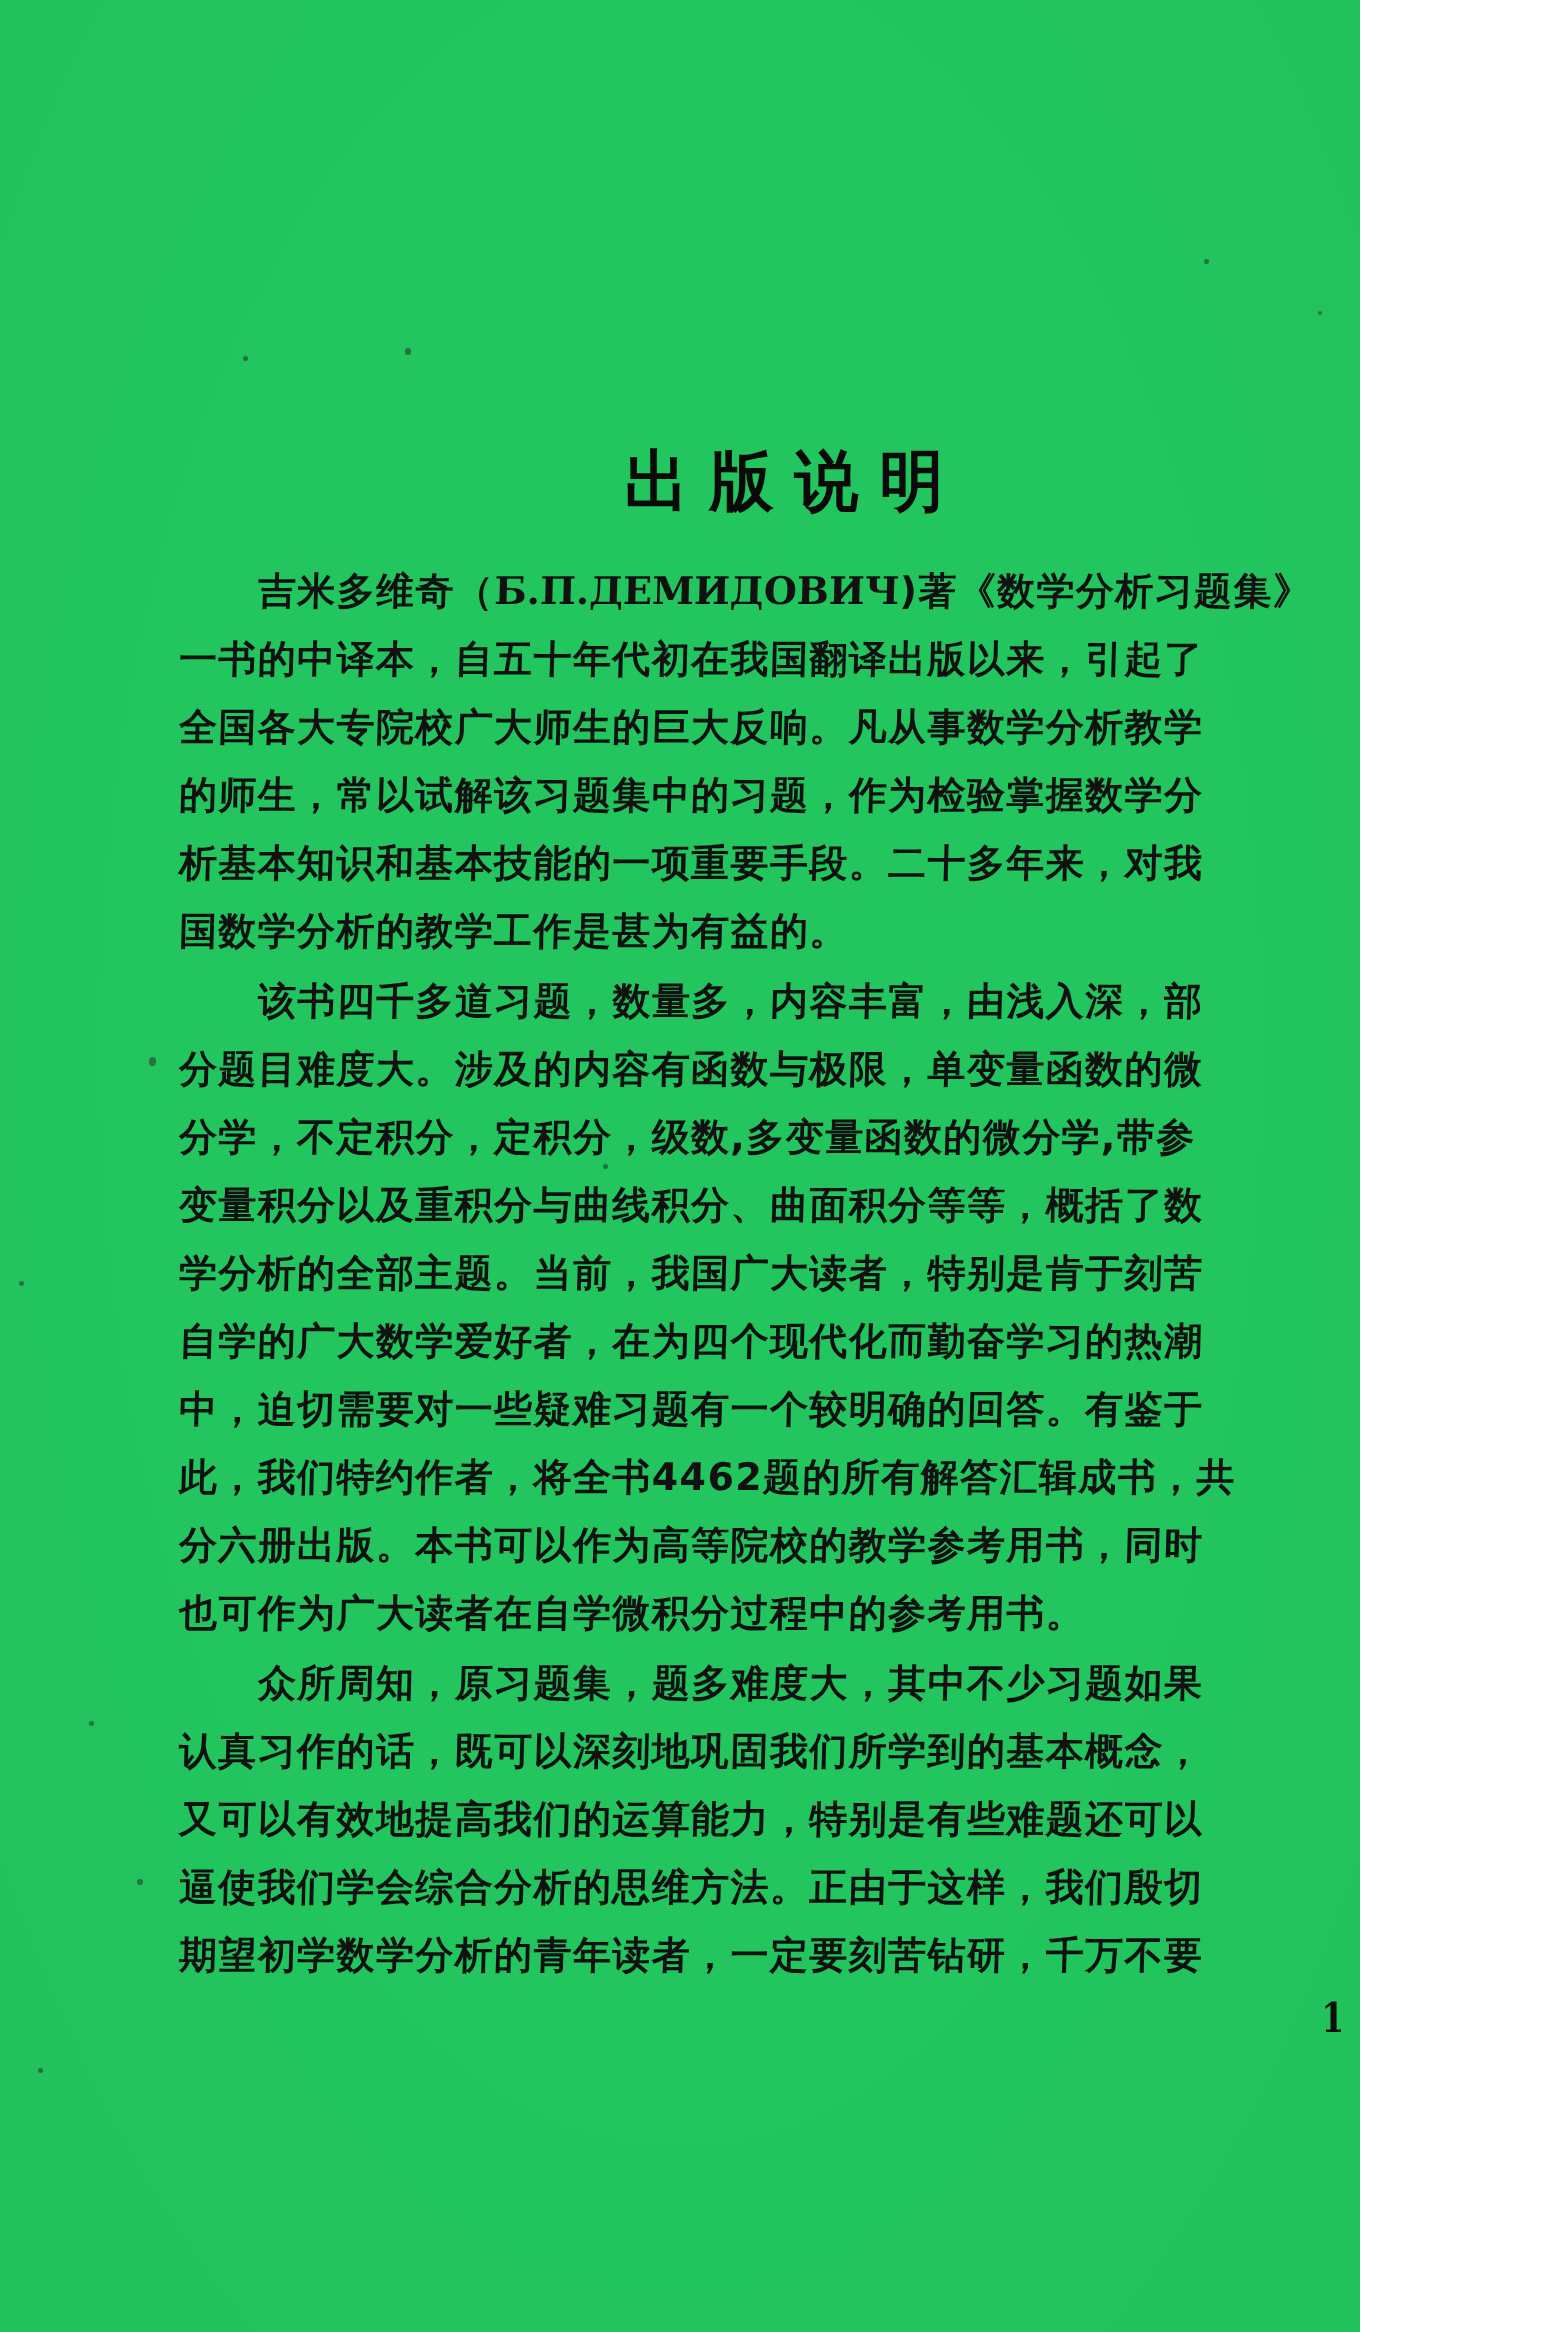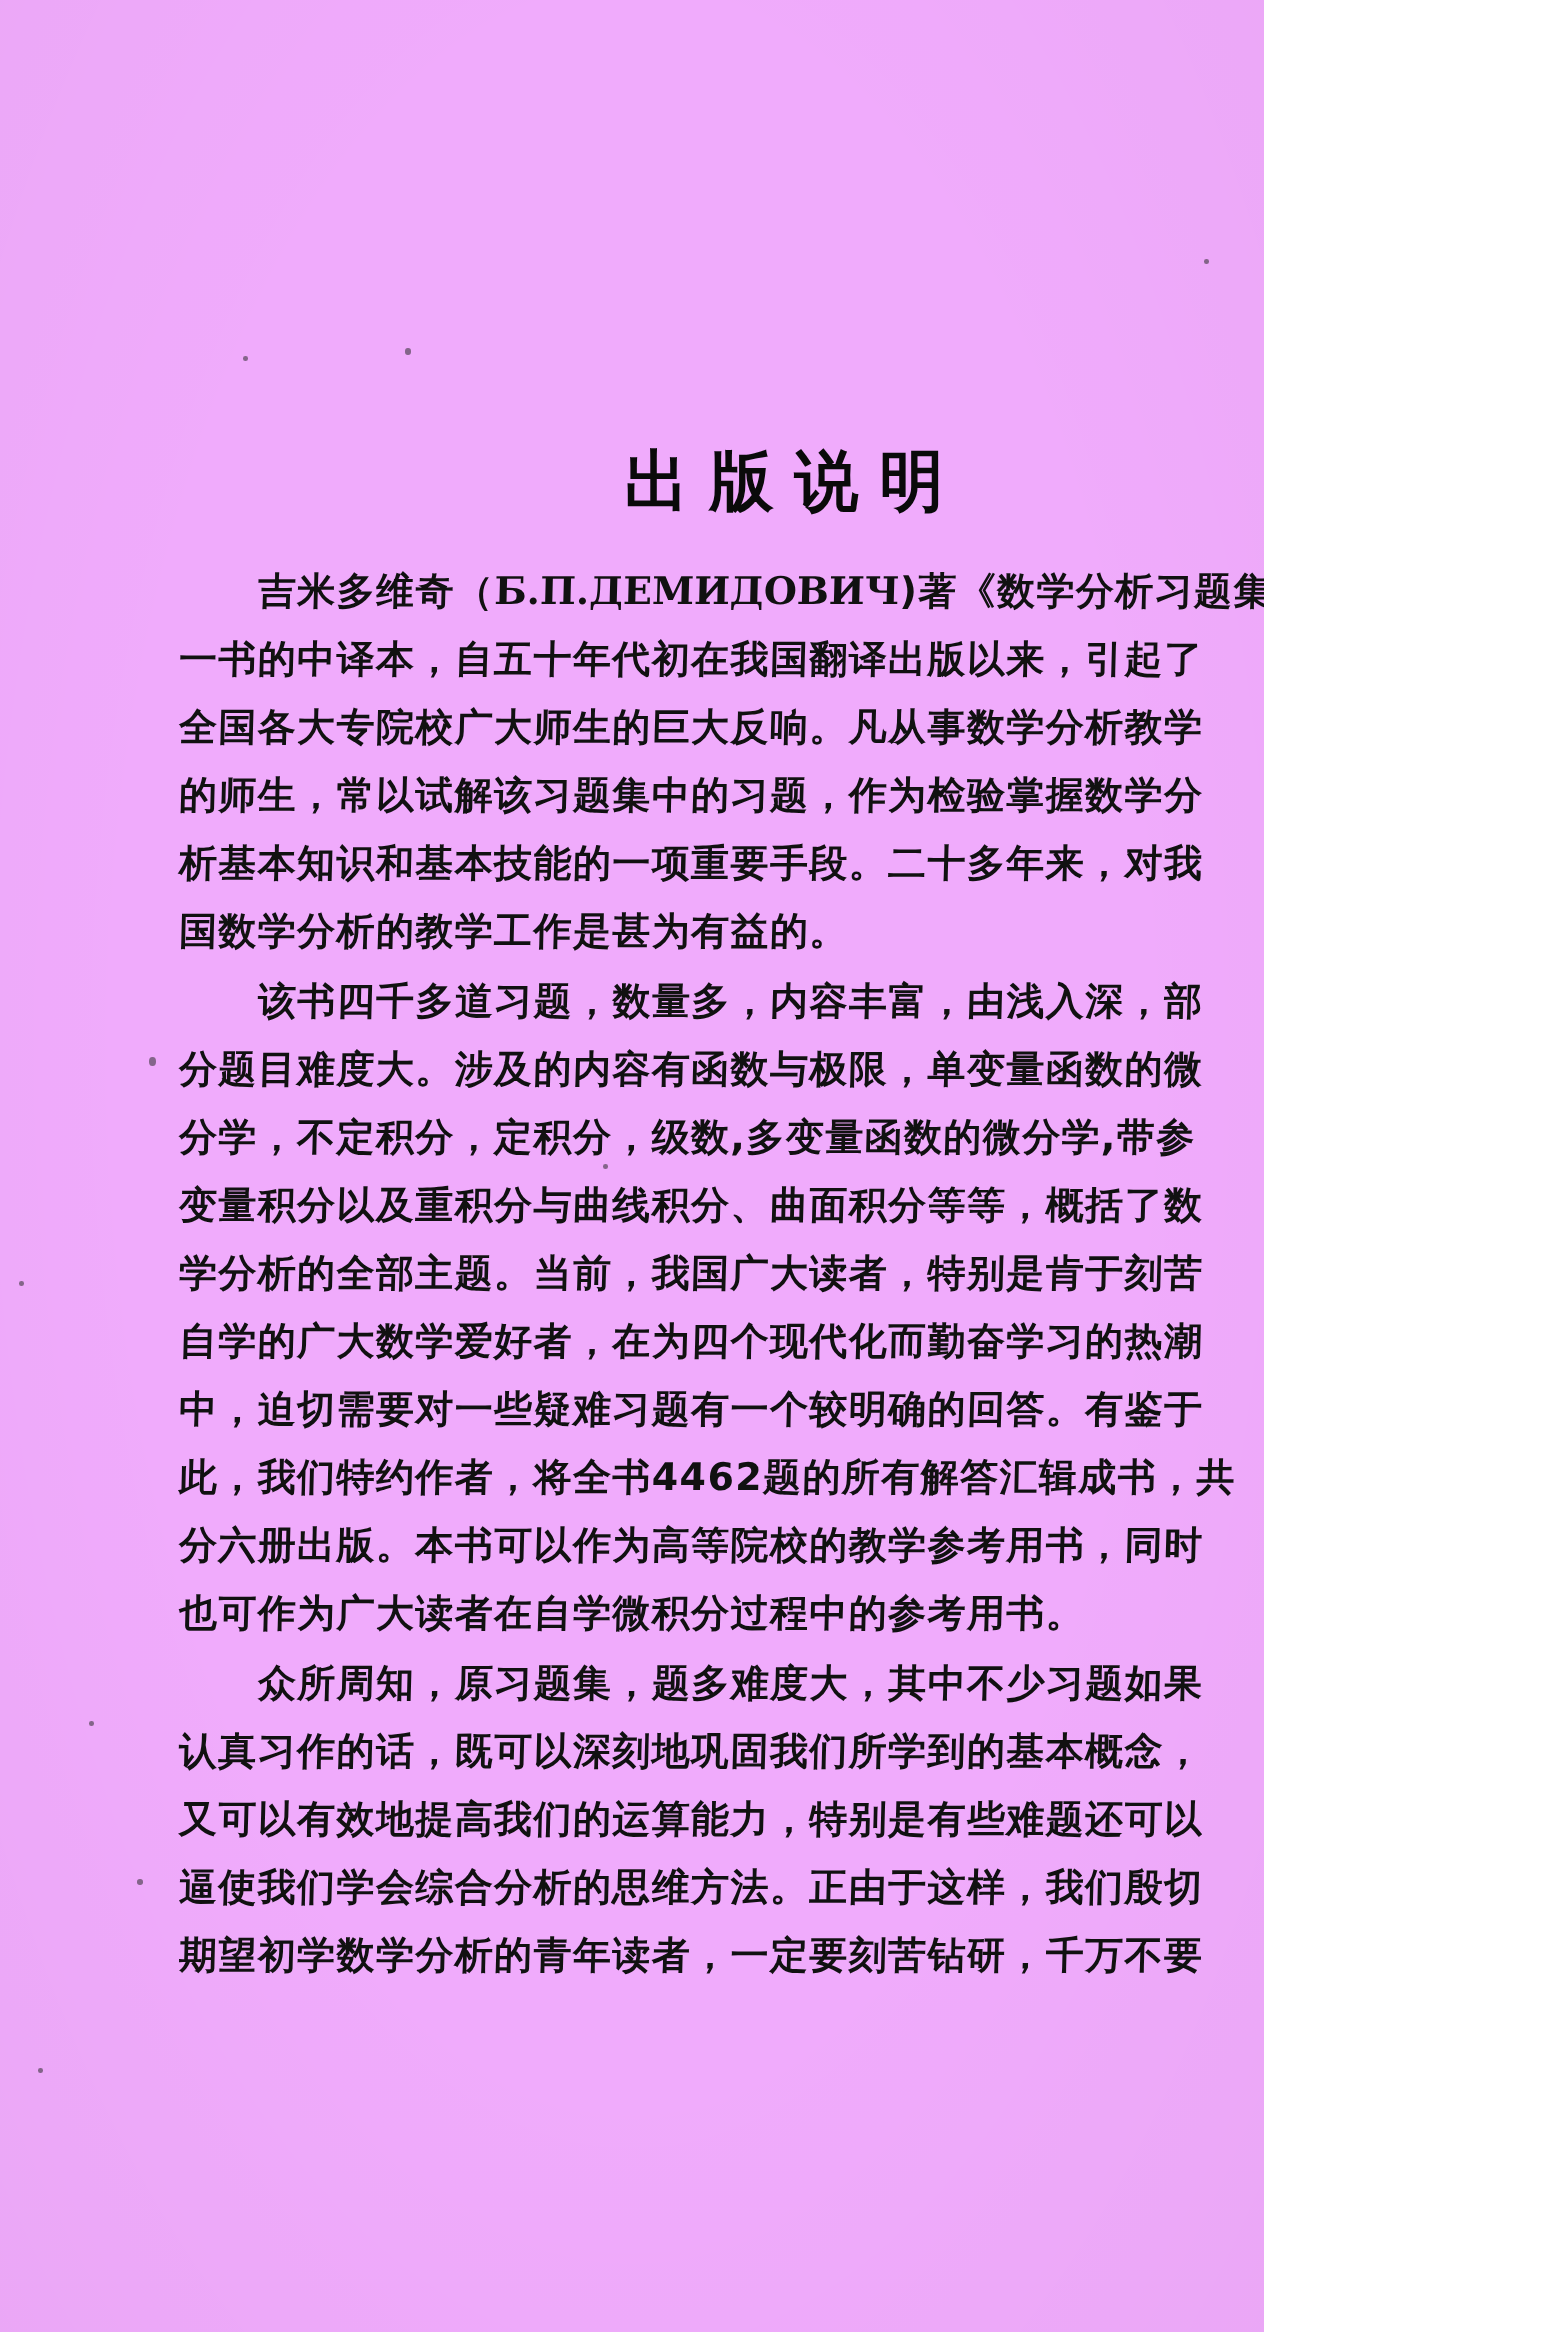--- a/index.html
+++ b/index.html
@@ -3,23 +3,23 @@
 <meta charset="utf-8">
 <style>
   html, body {
     margin: 0;
     padding: 0;
     background: #ffffff;
   }
 
   .page {
     position: relative;
-    width: 1264px;
+    width: 1360px;
     height: 2332px;
-    background: #f0abfc;
+    background: #22c55e;
     overflow: hidden;
     font-family: "DejaVu Sans", sans-serif;
   }
 
   
   .scan-tint {
     position: absolute;
     inset: 0;
     background:
       radial-gradient(ellipse at 50% 45%, rgba(255,255,255,0) 55%, rgba(0,0,0,0.022) 100%);

